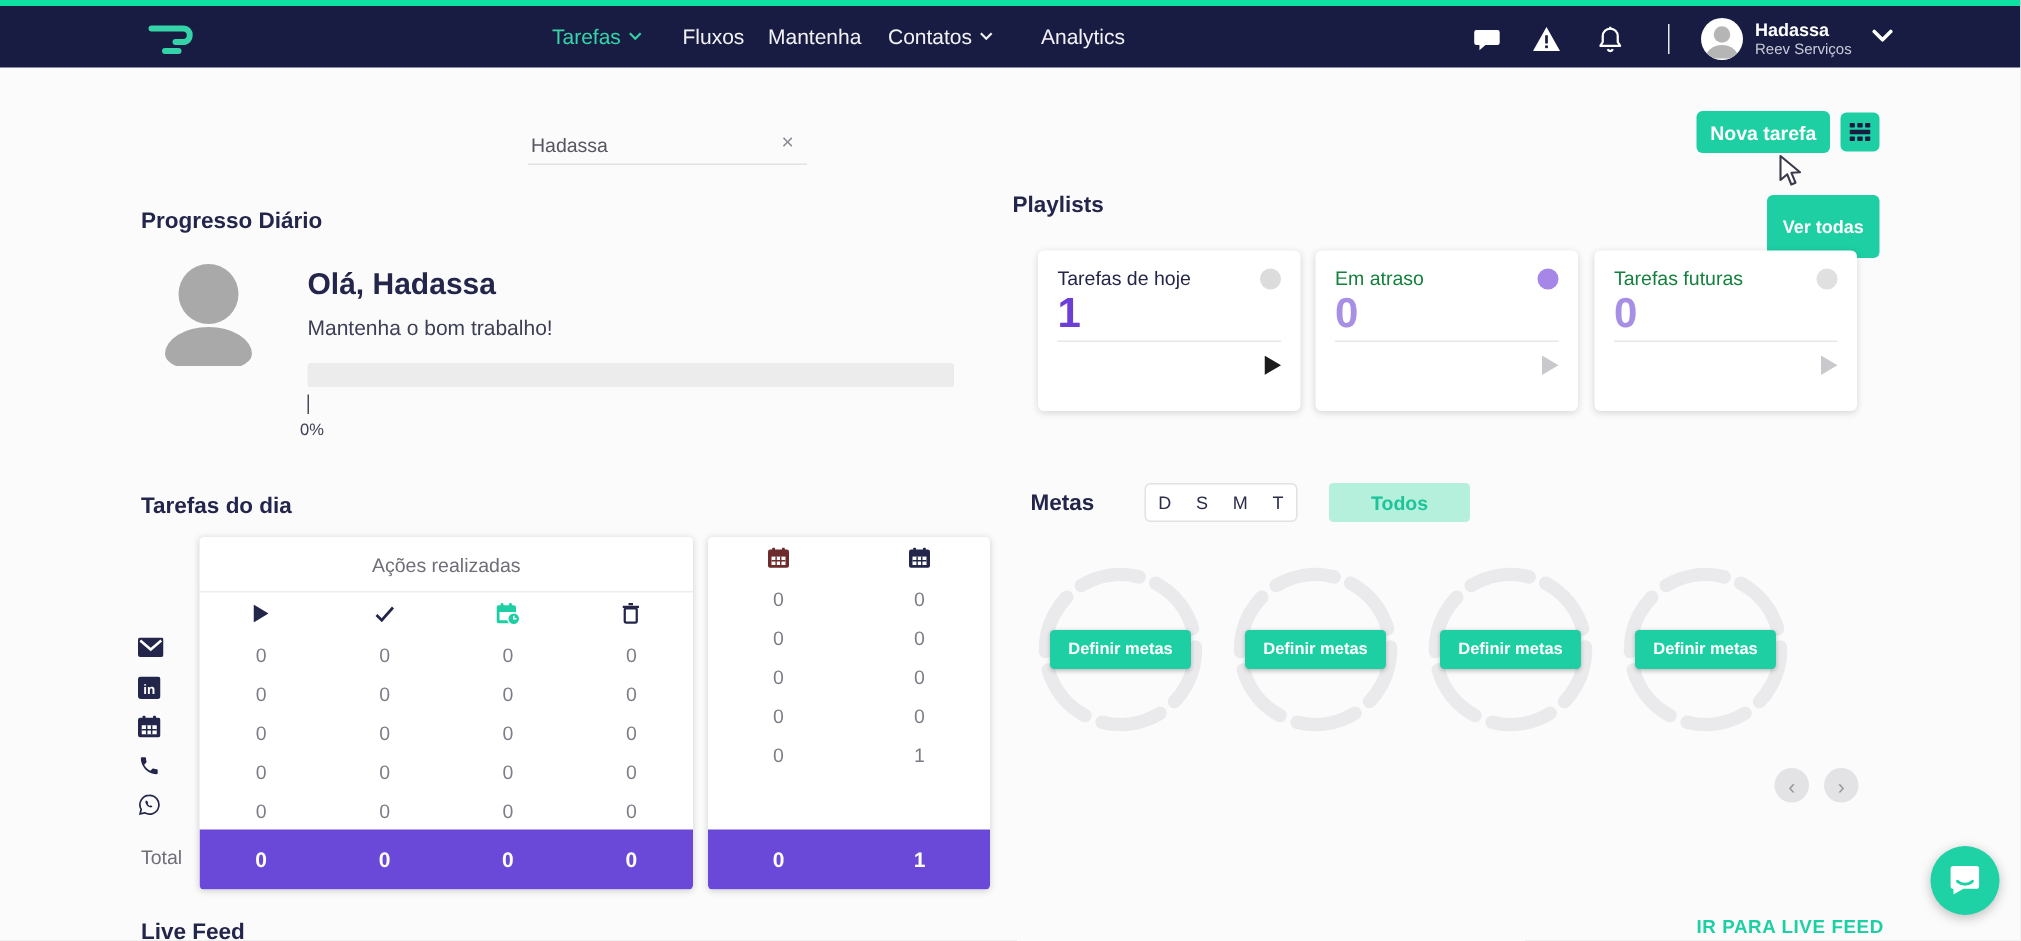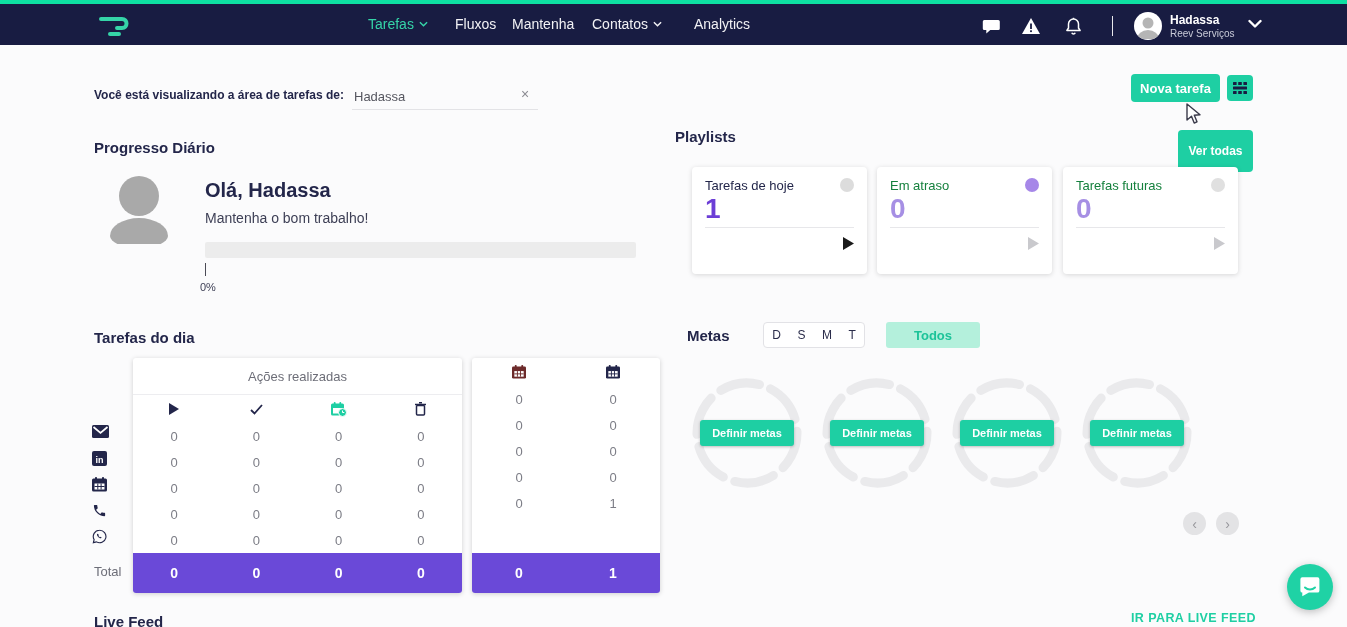--- a/index.html
+++ b/index.html
@@ -47,21 +47,21 @@
   .tcard.todo { left:472px; width:188px; height:235px; }
   .tcard .thead { height:37px; display:flex; align-items:center; justify-content:center; font-size:13px; color:#6d6e78; border-bottom:1px solid #ededf0; }
   .tcard .ticons { height:28px; display:grid; align-items:center; justify-items:center; }
   .tcard.done .ticons, .tcard.done .trow, .tcard.done .ttotal { grid-template-columns:repeat(4,1fr); }
   .tcard.todo .ticons, .tcard.todo .trow, .tcard.todo .ttotal { grid-template-columns:repeat(2,1fr); }
   .tcard .trow { height:26px; display:grid; align-items:center; justify-items:center; font-size:13px; color:#7c7d86; }
   .tcard .ttotal { position:absolute; bottom:0; left:0; right:0; height:40px; display:grid; align-items:center; justify-items:center; background:#6a49d8; color:#ffffff; font-size:14px; font-weight:bold; }
   
   .btn-vertodas { position:absolute; left:1178px; top:130px; width:75px; height:42px; font-size:12px; }
   .pcard { position:absolute; top:167px; width:175px; height:107px; background:#ffffff; border-radius:4px; box-shadow:0 1px 5px rgba(0,0,0,.15); padding:11px 13px 0 13px; cursor:pointer; }
-  .pcard .prow { display:flex; justify-content:space-between; align-items:flex-start; }
+  .pcard .prow { display:flex; justify-content:space-between; align-items:center; }
   .pcard .plabel { font-size:13px; color:#15803d; }
   .pcard.first .plabel { color:#23264a; }
   .pcard .pdot { width:14px; height:14px; border-radius:50%; }
   .pcard .pcount { font-size:28px; font-weight:bold; line-height:1.1; margin-top:1px; }
   .pcard .pdivider { border-top:1px solid #e7e7ea; margin-top:2px; }
   .pcard .parrow { display:flex; justify-content:flex-end; margin-top:9px; }
   .metas-seg { position:absolute; left:763px; top:322px; width:102px; height:26px; background:#ffffff; border:1px solid #e2e2e6; border-radius:4px; display:flex; align-items:center; justify-content:space-around; }
   .metas-seg span { font-size:12px; color:#2a2c4a; cursor:pointer; padding:0 3px; }
   .metas-todos { position:absolute; left:886px; top:322px; height:26px; padding:0 28px; background:#b4f0dc; border:none; border-radius:3px; color:#1dc399; font-size:13px; font-weight:bold; font-family:"Liberation Sans",sans-serif; cursor:pointer; }
   .ring { position:absolute; top:377px; width:112px; height:112px; }
@@ -133,21 +133,20 @@
     </div>
     <div class="nav-user">
       <div class="uname">Hadassa</div>
       <div class="uorg">Reev Serviços</div>
     </div>
     <svg class="nav-userchev" viewBox="0 0 14 9">
         <path d="M1.5 1.5 L7 7 L12.5 1.5" fill="none" stroke="#ffffff" stroke-width="2.4" stroke-linecap="round" stroke-linejoin="round"></path>
       </svg>
   </header>
 
-  <div class="viewing-label">Você está visualizando a área de tarefas de:</div>
   <input class="viewing-input" type="text" value="Hadassa" style="">
   <span class="viewing-clear">×</span>
   <button class="btn-teal btn-newtask">Nova tarefa</button>
   <button class="btn-grid">
     <svg width="14" height="12" viewBox="0 0 14 12">
       <g fill="#181c42">
         <rect x="0" y="0" width="3.6" height="3" rx="0.5"></rect>
           <rect x="5.2" y="0" width="3.6" height="3" rx="0.5"></rect>
           <rect x="10.4" y="0" width="3.6" height="3" rx="0.5"></rect>
         <rect x="0" y="4.5" width="14" height="3" rx="0.5"></rect>

